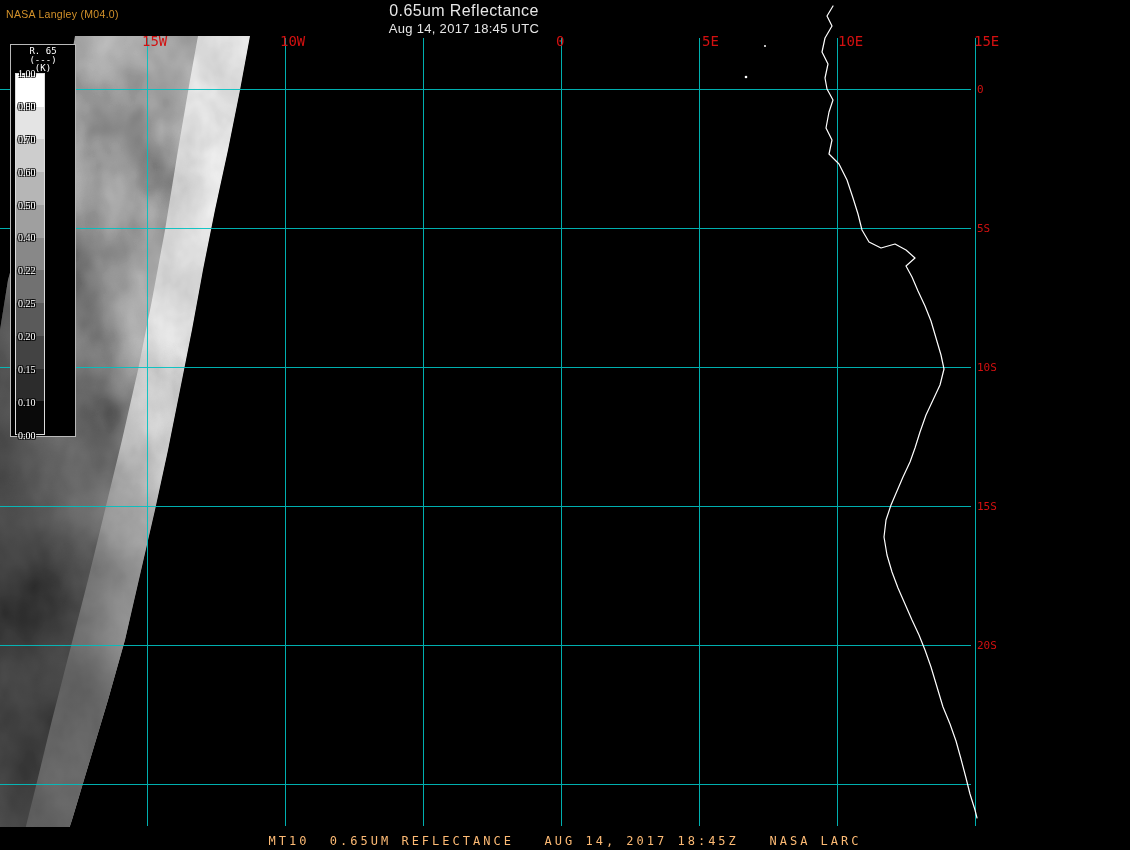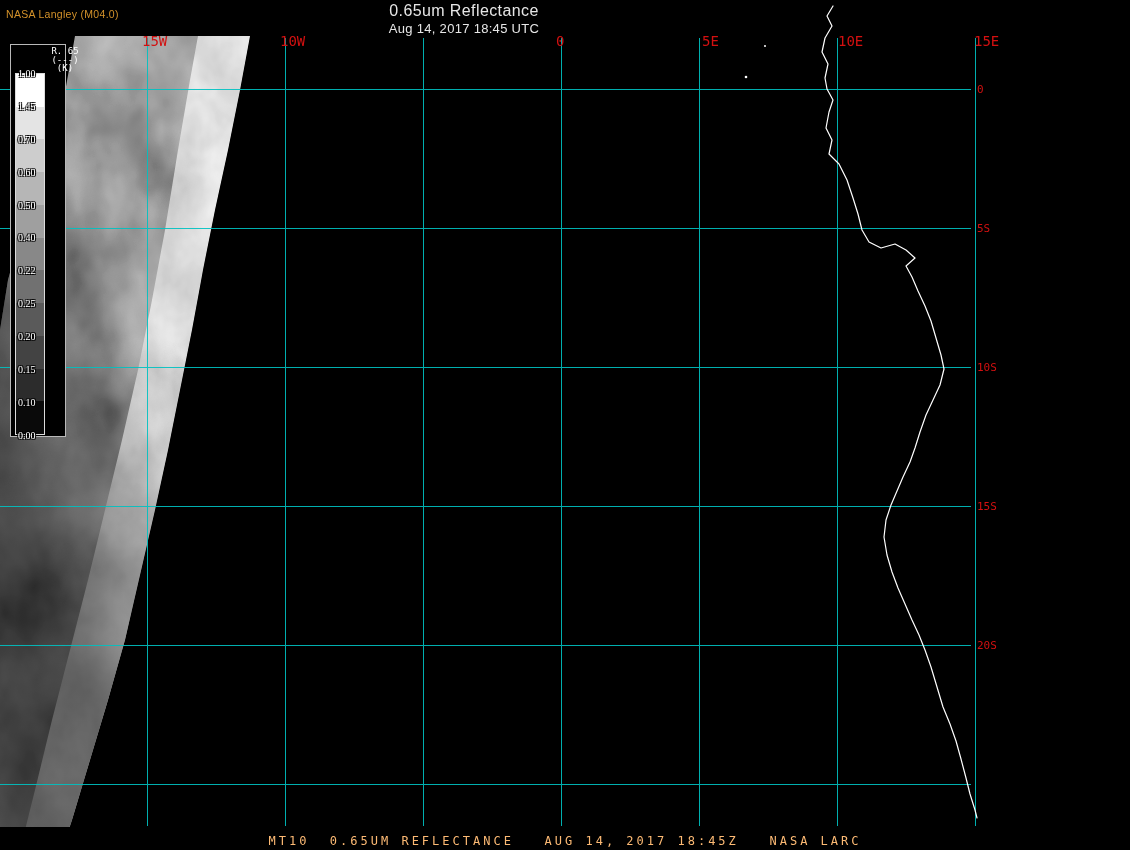--- a/index.html
+++ b/index.html
@@ -24,22 +24,22 @@
   .title-line2 { font-size:13px; margin-top:1px; letter-spacing:0.3px; }
 
   .lon-label {
     position:absolute; top:33px; font-size:14px; color:#d31010;
   }
   .lat-label {
     position:absolute; left:977px; font-size:11px; color:#d31010;
   }
 
   .colorbar {
-    position:absolute; left:10px; top:44px; width:56px; height:393px;
-    background:#000; border:1px solid #b9b9b9; box-sizing:border-box;padding-left:27px;
+    position:absolute; left:10px; top:44px; width:66px; height:393px;
+    background:#000; border:1px solid #b9b9b9; box-sizing:border-box;
   }
   .cb-head {
     position:absolute; width:100%; text-align:center;
     font-size:9px; color:#fff; white-space:pre;
   }
   .cb-title  { top:1px; }
   .cb-units  { top:10px; }
   .cb-units2 { top:18px; }
   .cb-strip {
     position:absolute; left:4px; top:28px; width:30px; height:362px;
@@ -156,21 +156,21 @@
   <span class="lat-label" style="top:361px">10S</span>
   <span class="lat-label" style="top:500px">15S</span>
   <span class="lat-label" style="top:639px">20S</span>
 
   <div class="colorbar">
     <div class="cb-head cb-title">R. 65</div>
     <div class="cb-head cb-units">(---)</div>
     <div class="cb-head cb-units2">(K)</div>
     <div class="cb-strip"></div>
     <span class="cb-tick" style="top:23px">1.00</span>
-    <span class="cb-tick" style="top:56px">1.45</span>
+    <span class="cb-tick" style="top:56px">0.80</span>
     <span class="cb-tick" style="top:89px">0.70</span>
     <span class="cb-tick" style="top:122px">0.60</span>
     <span class="cb-tick" style="top:155px">0.50</span>
     <span class="cb-tick" style="top:187px">0.40</span>
     <span class="cb-tick" style="top:220px">0.22</span>
     <span class="cb-tick" style="top:253px">0.25</span>
     <span class="cb-tick" style="top:286px">0.20</span>
     <span class="cb-tick" style="top:319px">0.15</span>
     <span class="cb-tick" style="top:352px">0.10</span>
     <span class="cb-tick" style="top:385px">0.00</span>

